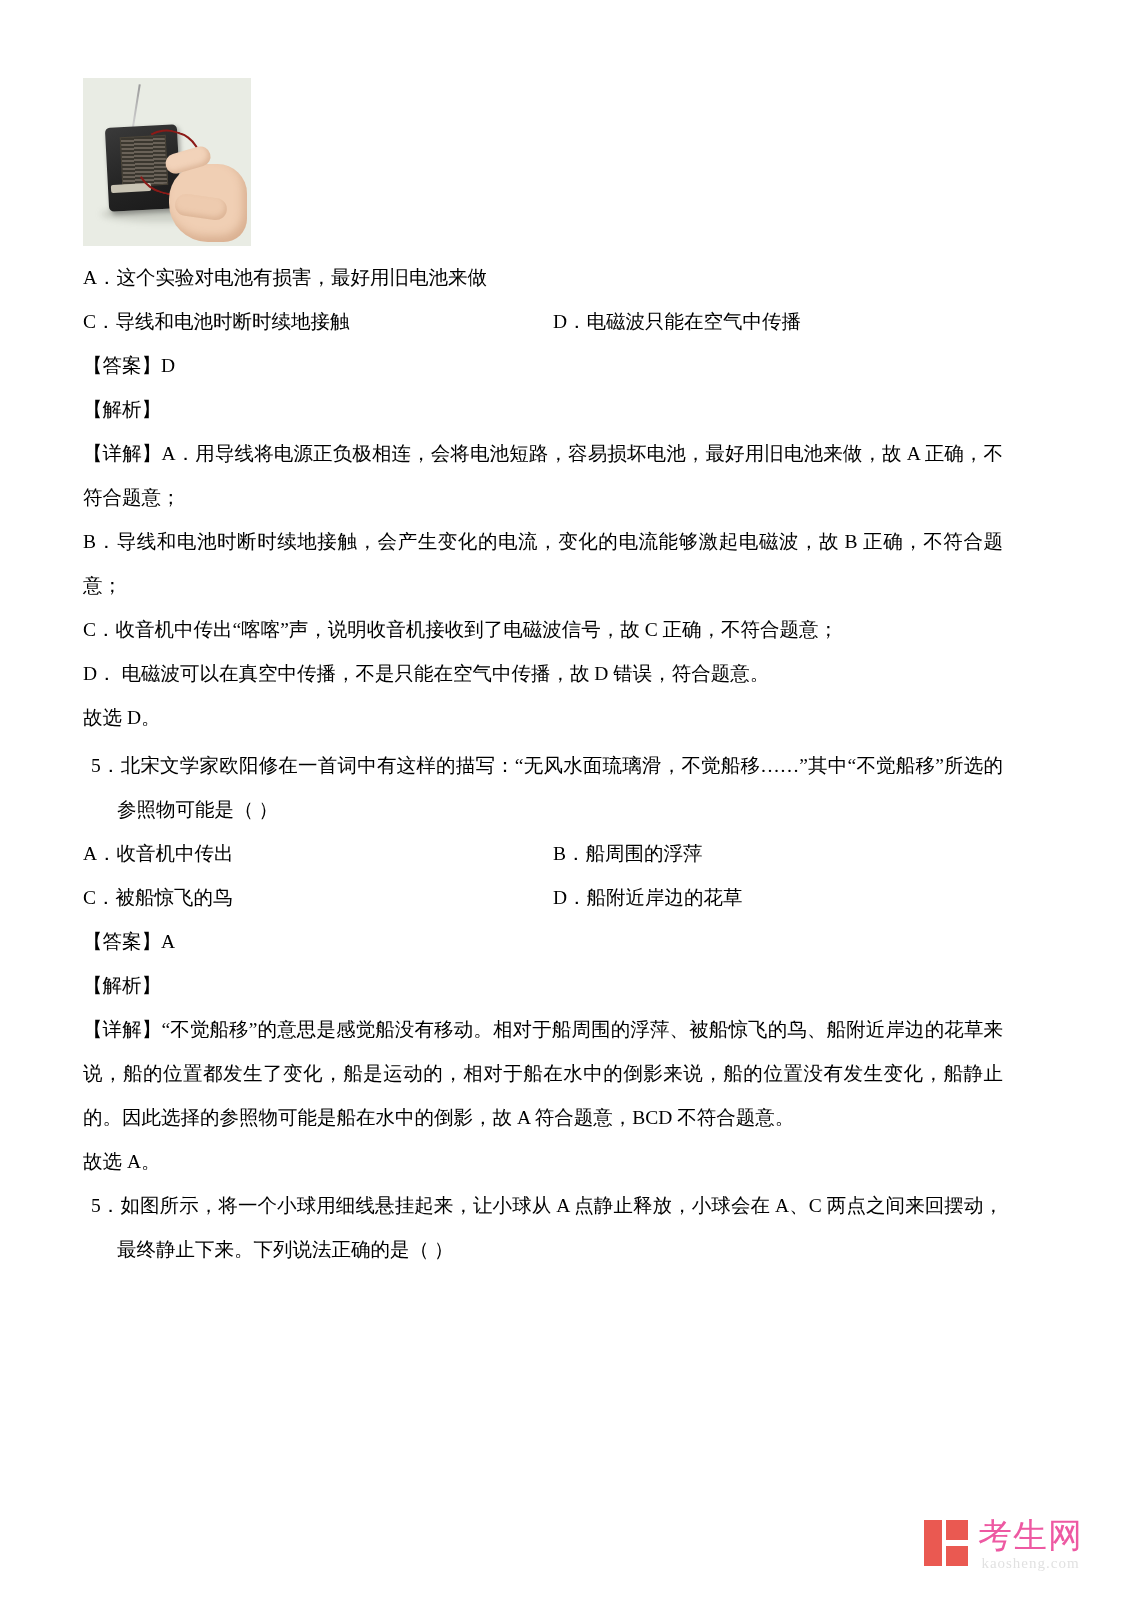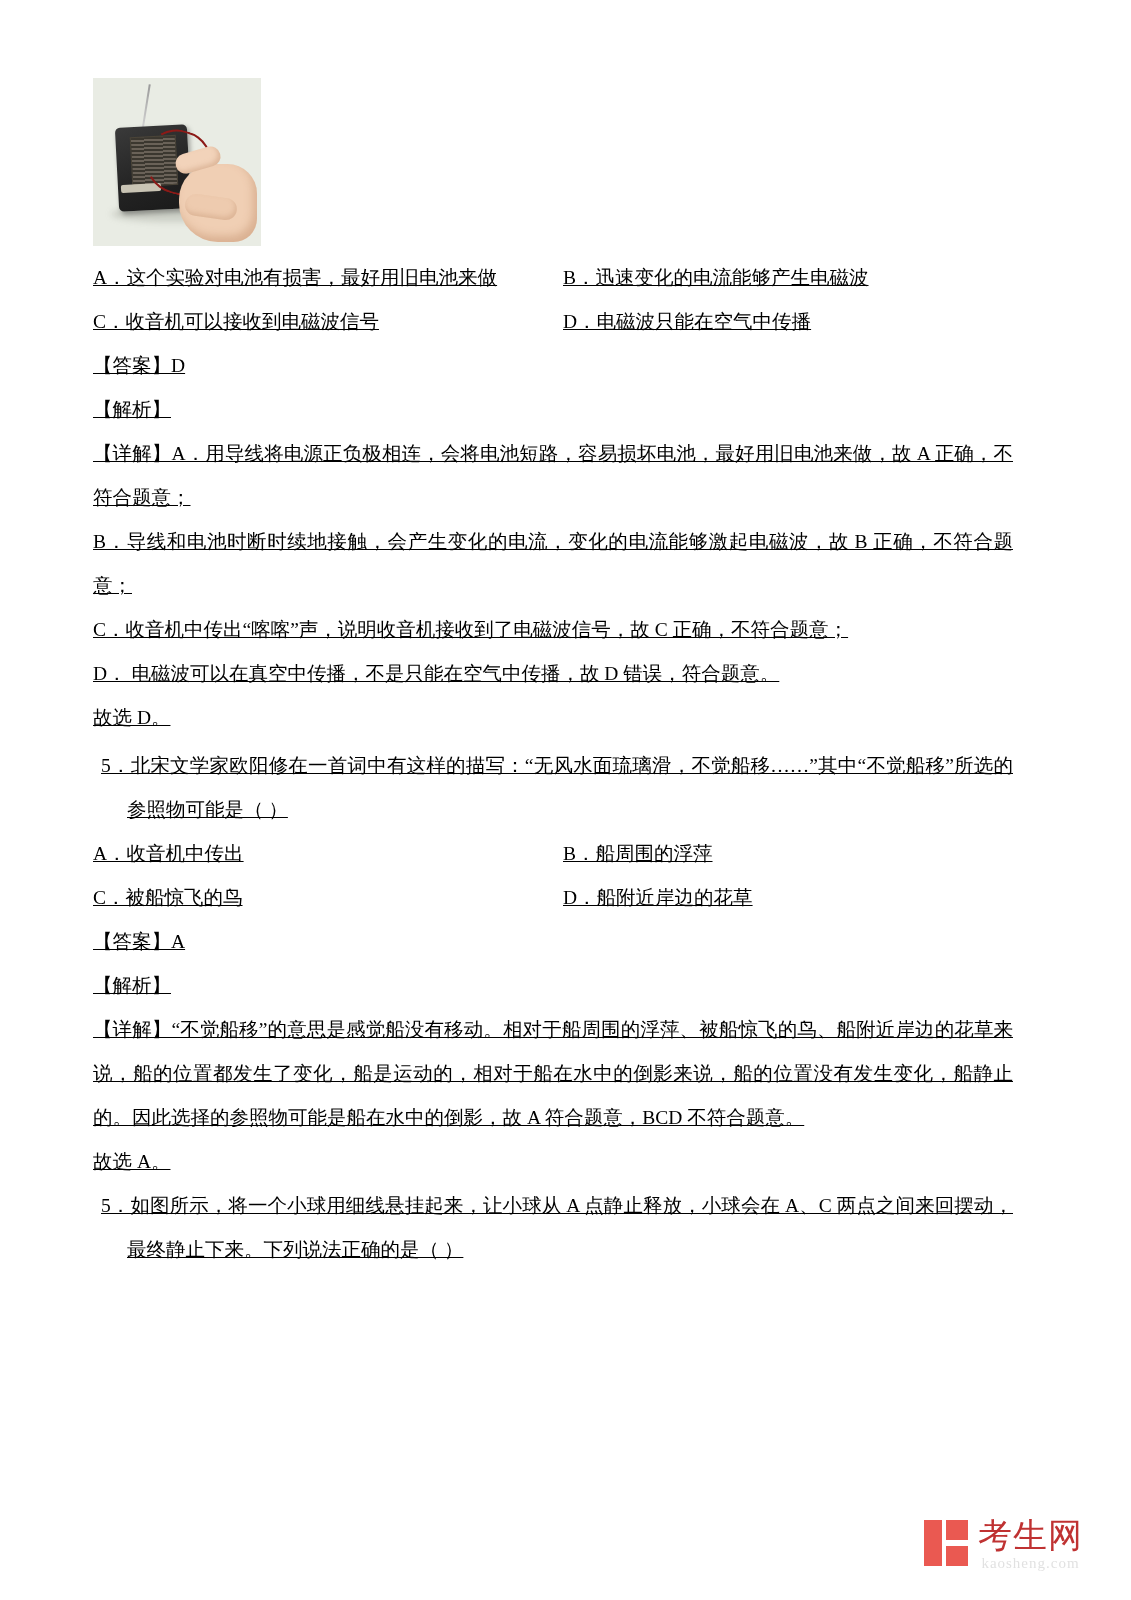--- a/index.html
+++ b/index.html
@@ -16,24 +16,23 @@
   }
   .page {
     position: absolute;
     left: 0; top: 0;
     width: 1131px;
     height: 1600px;
     overflow: hidden;
   }
   .content {
     position: absolute;
-    left: 93px;
+    left: 83px;
     top: 78px;
     width: 920px;
-    text-decoration: underline;
   }
 
   
   .figure {
     width: 168px;
     height: 168px;
     background: #e9ece4;
     position: relative;
     overflow: hidden;
     margin-bottom: 10px;
@@ -154,21 +153,21 @@
   .wm-sq {
     position: absolute;
     background: #e8483f;
   }
   .wm-sq.s1 { left: 0; top: 0; width: 18px; height: 46px; }
   .wm-sq.s2 { left: 22px; top: 0; width: 22px; height: 20px; }
   .wm-sq.s3 { left: 22px; top: 26px; width: 22px; height: 20px; }
   .wm-text {
     font-family: Liberation Mono, monospace;
     font-size: 34px;
-    color: #b91c1c;
+    color: #ec4899;
     letter-spacing: 1px;
   }
   .wm-sub {
     font-family: Liberation Serif, serif;
     font-size: 15px;
     color: #dedede;
     letter-spacing: 1px;
     margin-top: -4px;
     text-align: center;
   }
@@ -189,24 +188,23 @@
         <div class="radio-dial"></div>
         <div class="wire"></div>
         <div class="hand"></div>
         <div class="finger"></div>
         <div class="thumb"></div>
       </div>
     </div>
 
     <div class="opt-row">
       <div class="opt-a">A．这个实验对电池有损害，最好用旧电池来做</div>
-      <div class="opt-b">B．迅速变化的电流能够产生电磁波</div>
-    </div>
-    <div class="opt-row">
-      <div class="opt-a">C．收音机可以接收到电磁波信号</div>
+    </div>
+    <div class="opt-row">
+      <div class="opt-a">C．导线和电池时断时续地接触</div>
       <div class="opt-b">D．电磁波只能在空气中传播</div>
     </div>
 
     <p class="line"><span class="blue">【答案】</span><span>D</span></p>
 
     <p class="line blue">【解析】</p>
 
     <p class="line">【详解】A．用导线将电源正负极相连，会将电池短路，容易损坏电池，最好用旧电池来做，故 A 正确，不符合题意；</p>
     <p class="line">B．导线和电池时断时续地接触，会产生变化的电流，变化的电流能够激起电磁波，故 B 正确，不符合题意；</p>
     <p class="line">C．收音机中传出“喀喀”声，说明收音机接收到了电磁波信号，故 C 正确，不符合题意；</p>

